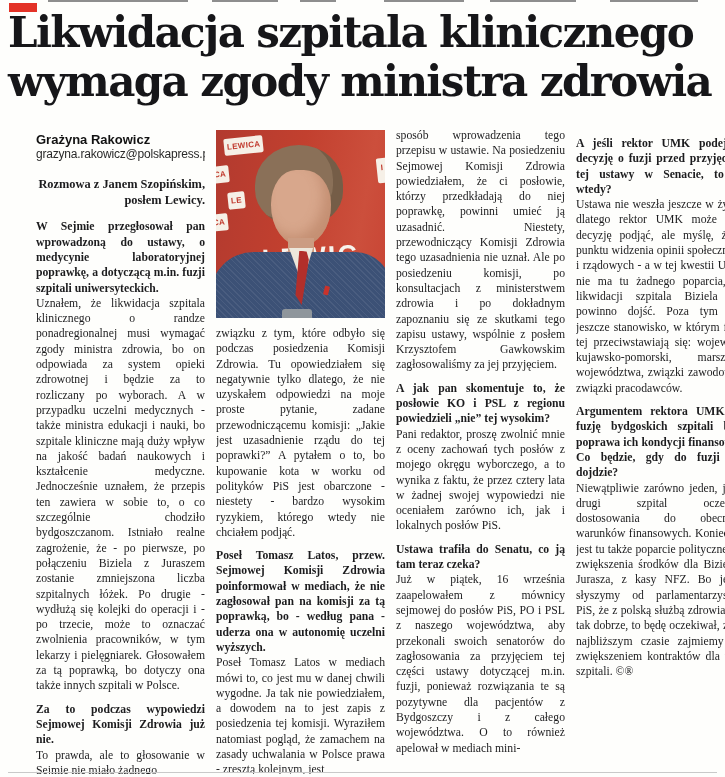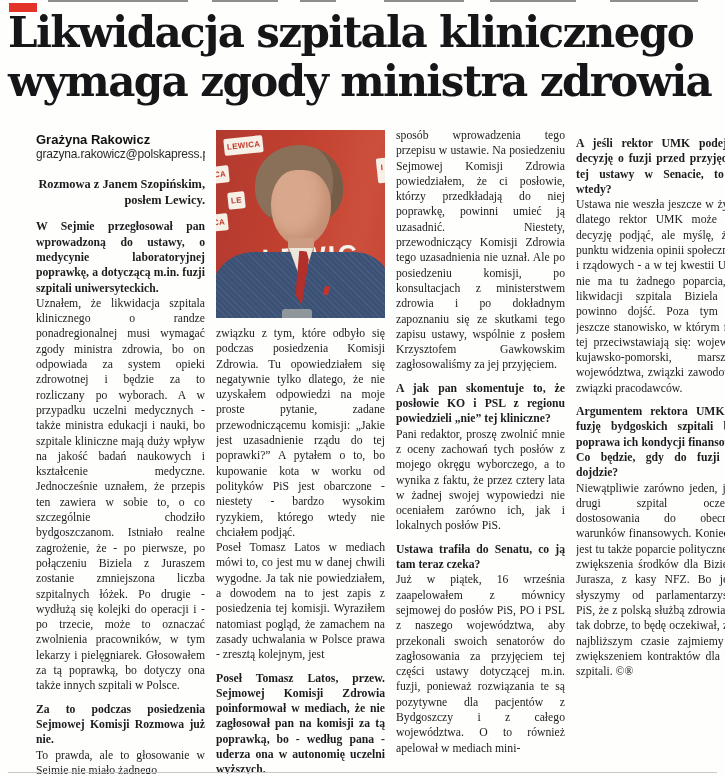--- a/index.html
+++ b/index.html
@@ -86,21 +86,21 @@
     <div>wymaga zgody ministra zdrowia</div>
   </div>
 
   <div class="content">
     <div class="col">
         <p class="blk author">Grażyna Rakowicz</p>
         <p class="blk email">grazyna.rakowicz@polskapress.pl</p>
         <p class="blk lead">Rozmowa z Janem Szopińskim, posłem Lewicy.</p>
         <p class="blk q">W Sejmie przegłosował pan wprowadzoną do ustawy, o medycynie laboratoryjnej poprawkę, a dotyczącą m.in. fuzji szpitali uniwersyteckich.</p>
         <p class="blk a">Uznałem, że likwidacja szpitala klinicznego o randze ponadregionalnej musi wymagać zgody ministra zdrowia, bo on odpowiada za system opieki zdrowotnej i będzie za to rozliczany po wyborach. A w przypadku uczelni medycznych - także ministra edukacji i nauki, bo szpitale kliniczne mają duży wpływ na jakość badań naukowych i kształcenie medyczne. Jednocześnie uznałem, że przepis ten zawiera w sobie to, o co szczególnie chodziło bydgoszczanom. Istniało realne zagrożenie, że - po pierwsze, po połączeniu Biziela z Juraszem zostanie zmniejszona liczba szpitalnych łóżek. Po drugie - wydłużą się kolejki do operacji i - po trzecie, może to oznaczać zwolnienia pracowników, w tym lekarzy i pielęgniarek. Głosowałem za tą poprawką, bo dotyczy ona także innych szpitali w Polsce.</p>
-        <p class="blk q">Za to podczas posiedzenia Sejmowej Komisji Rozmowa już nie.</p>
+        <p class="blk q">Za to podczas wypowiedzi Sejmowej Komisji Zdrowia już nie.</p>
         <p class="blk a">To prawda, ale to głosowanie w Sejmie nie miało żadnego</p>
       </div>
 
     <div class="col">
       <div class="photo-wrap">
         <div class="photo">
           <span class="tag tag1">LEWICA</span>
           <span class="tag tag2">CA</span>
           <span class="tag tag3">CA</span>
           <span class="tag tag4">LE</span>
@@ -112,27 +112,27 @@
           <div class="neck"></div>
           <div class="suit"></div>
           <div class="shirt"></div>
           <div class="tie"></div>
           <div class="pin"></div>
           <div class="mic"></div>
         </div>
         <div class="photo-credit">FOT. TWITTER.COM</div>
       </div>
     <p class="blk a">związku z tym, które odbyło się podczas posiedzenia Komisji Zdrowia. Tu opowiedziałem się negatywnie tylko dlatego, że nie uzyskałem odpowiedzi na moje proste pytanie, zadane przewodniczącemu komisji: „Jakie jest uzasadnienie rządu do tej poprawki?” A pytałem o to, bo kupowanie kota w worku od polityków PiS jest obarczone - niestety - bardzo wysokim ryzykiem, którego wtedy nie chciałem podjąć.</p>
+        <p class="blk q">Poseł Tomasz Latos, przew. Sejmowej Komisji Zdrowia poinformował w mediach, że nie zagłosował pan na komisji za tą poprawką, bo - według pana - uderza ona w autonomię uczelni wyższych.</p>
         <p class="blk a">Poseł Tomasz Latos w mediach mówi to, co jest mu w danej chwili wygodne. Ja tak nie powiedziałem, a dowodem na to jest zapis z posiedzenia tej komisji. Wyraziłem natomiast pogląd, że zamachem na zasady uchwalania w Polsce prawa - zresztą kolejnym, jest</p>
-        <p class="blk q">Poseł Tomasz Latos, przew. Sejmowej Komisji Zdrowia poinformował w mediach, że nie zagłosował pan na komisji za tą poprawką, bo - według pana - uderza ona w autonomię uczelni wyższych.</p>
       </div>
 
     <div class="col">
         <p class="blk a">sposób wprowadzenia tego przepisu w ustawie. Na posiedzeniu Sejmowej Komisji Zdrowia powiedziałem, że ci posłowie, którzy przedkładają do niej poprawkę, powinni umieć ją uzasadnić. Niestety, przewodniczący Komisji Zdrowia tego uzasadnienia nie uznał. Ale po posiedzeniu komisji, po konsultacjach z ministerstwem zdrowia i po dokładnym zapoznaniu się ze skutkami tego zapisu ustawy, wspólnie z posłem Krzysztofem Gawkowskim zagłosowaliśmy za jej przyjęciem.</p>
-        <p class="blk q">A jak pan skomentuje to, że posłowie KO i PSL z regionu powiedzieli „nie” tej kliniczne?</p>
+        <p class="blk q">A jak pan skomentuje to, że posłowie KO i PSL z regionu powiedzieli „nie” tej wysokim?</p>
         <p class="blk a">Pani redaktor, proszę zwolnić mnie z oceny zachowań tych posłów z mojego okręgu wyborczego, a to wynika z faktu, że przez cztery lata w żadnej swojej wypowiedzi nie oceniałem zarówno ich, jak i lokalnych posłów PiS.</p>
         <p class="blk q">Ustawa trafiła do Senatu, co ją tam teraz czeka?</p>
         <p class="blk a">Już w piątek, 16 września zaapelowałem z mównicy sejmowej do posłów PiS, PO i PSL z naszego województwa, aby przekonali swoich senatorów do zagłosowania za przyjęciem tej części ustawy dotyczącej m.in. fuzji, ponieważ rozwiązania te są pozytywne dla pacjentów z Bydgoszczy i z całego województwa. O to również apelował w mediach mini-</p>
       </div>
     <div class="col">
         <p class="blk q">A jeśli rektor UMK podejmie decyzję o fuzji przed przyjęciem tej ustawy w Senacie, to co wtedy?</p>
         <p class="blk a">Ustawa nie weszła jeszcze w życie, dlatego rektor UMK może taką decyzję podjąć, ale myślę, że z punktu widzenia opinii społecznych i rządowych - a w tej kwestii UMK nie ma tu żadnego poparcia, do likwidacji szpitala Biziela nie powinno dojść. Poza tym jest jeszcze stanowisko, w którym fuzji tej przeciwstawiają się: wojewoda kujawsko-pomorski, marszałek województwa, związki zawodowe i związki pracodawców.</p>
         <p class="blk q">Argumentem rektora UMK na fuzję bydgoskich szpitali była poprawa ich kondycji finansowej. Co będzie, gdy do fuzji nie dojdzie?</p>
         <p class="blk a">Niewątpliwie zarówno jeden, jak i drugi szpital oczekuje dostosowania do obecnych warunków finansowych. Konieczne jest tu także poparcie polityczne dla zwiększenia środków dla Biziela i Jurasza, z kasy NFZ. Bo jeżeli słyszymy od parlamentarzystów PiS, że z polską służbą zdrowia jest tak dobrze, to będę oczekiwał, że w najbliższym czasie zajmiemy się zwiększeniem kontraktów dla tych szpitali. ©®</p>
       </div>

